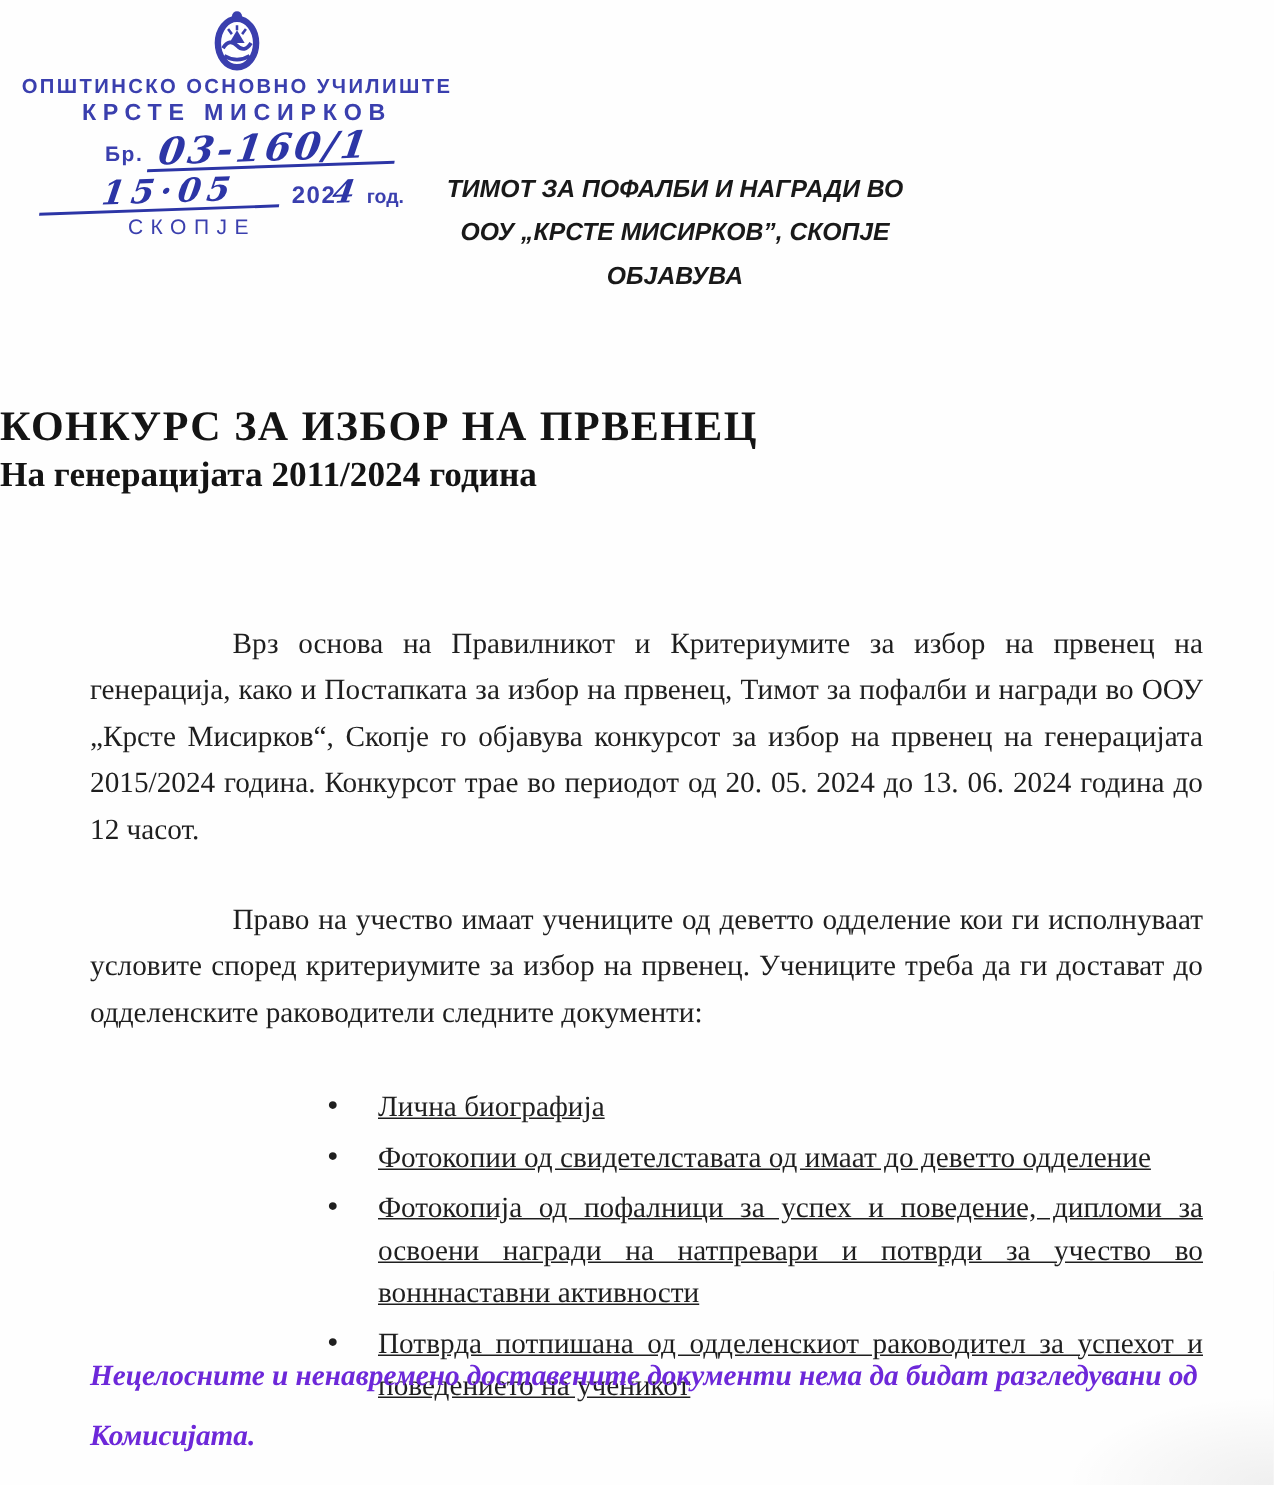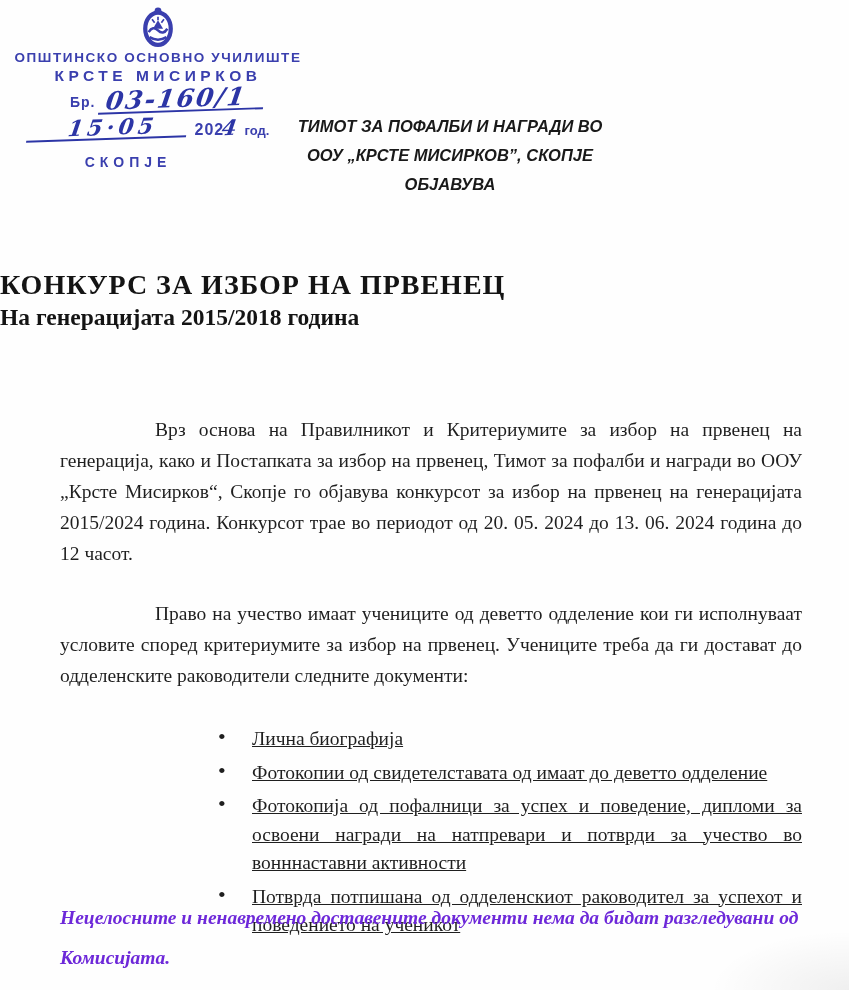--- a/index.html
+++ b/index.html
@@ -65,21 +65,21 @@
   .stamp-date-value{
     font-size:22px;line-height:18px;
     border-bottom:2px solid #2c35a6;
     padding:0 30px 2px 40px;
     letter-spacing:4px;
   }
   .stamp-year{font-size:16px;font-weight:bold;letter-spacing:1px;margin-left:4px;}
   .stamp-year-hand{font-size:21px;margin-left:-2px;}
   .stamp-year-suffix{font-size:13px;font-weight:bold;margin-left:4px;}
   .stamp-city{
-    font-size:14px;font-weight:bold;letter-spacing:5px;margin-top:14px;
+    font-size:14px;font-weight:normal;letter-spacing:5px;margin-top:2px;
     padding-right:60px;
   }
 
   
   .announcer{
     position:absolute;left:260px;top:112px;width:380px;
     text-align:center;
     font-family:"Liberation Sans", sans-serif;
     font-weight:bold;font-style:italic;
     font-size:16.5px;line-height:29px;
@@ -160,21 +160,21 @@
   </div>
 
   <div class="announcer">
     <div>ТИМОТ ЗА ПОФАЛБИ И НАГРАДИ ВО</div>
     <div>ООУ „КРСТЕ МИСИРКОВ”, СКОПЈЕ</div>
     <div>ОБЈАВУВА</div>
   </div>
 
   <div class="doc-title">
     <div class="t1">КОНКУРС ЗА ИЗБОР НА ПРВЕНЕЦ</div>
-    <div class="t2">На генерацијата 2015/2018 година</div>
+    <div class="t2">На генерацијата 2011/2024 година</div>
   </div>
 
   <div class="body-text">
     <p class="para">Врз основа на Правилникот и Критериумите за избор на првенец на генерација, како и Постапката за избор на првенец, Тимот за пофалби и награди во ООУ „Крсте Мисирков“, Скопје го објавува конкурсот за избор на првенец на генерацијата 2015/2024 година.  Конкурсот трае во периодот од 20. 05. 2024 до 13. 06. 2024 година до 12 часот.</p>
     <p class="para">Право на учество имаат учениците од деветто одделение кои ги исполнуваат условите според критериумите за избор на првенец. Учениците треба да ги достават до одделенските раководители следните документи:</p>
 
     <ul class="bullets">
       <li>Лична биографија</li>
       <li>Фотокопии од свидетелставата од имаат до деветто одделение</li>
       <li>Фотокопија од пофалници за успех и поведение, дипломи за освоени награди на натпревари и потврди за учество во вонннаставни активности</li>

